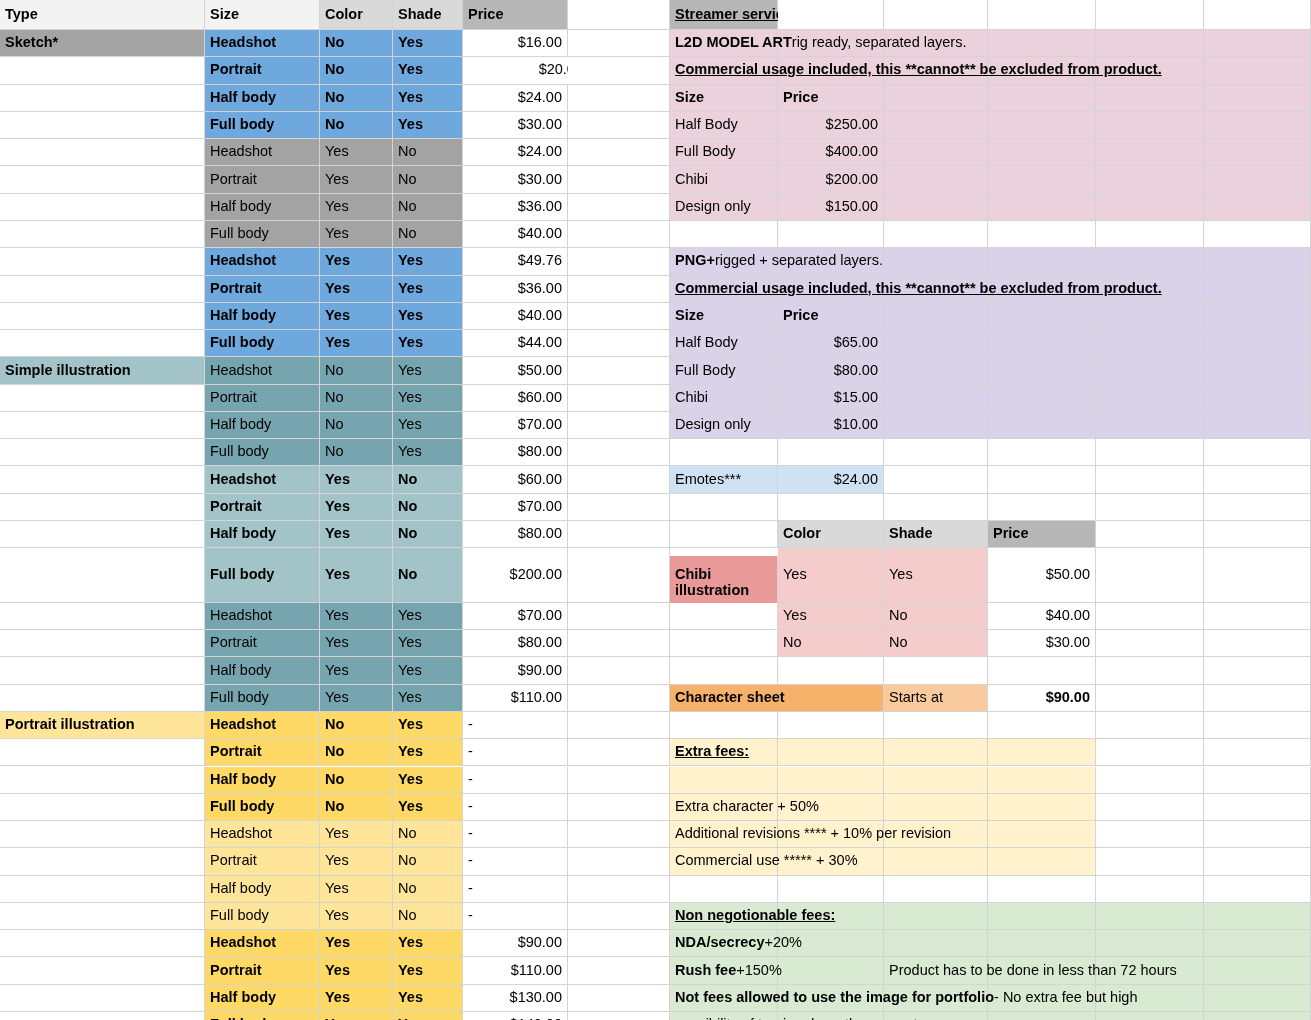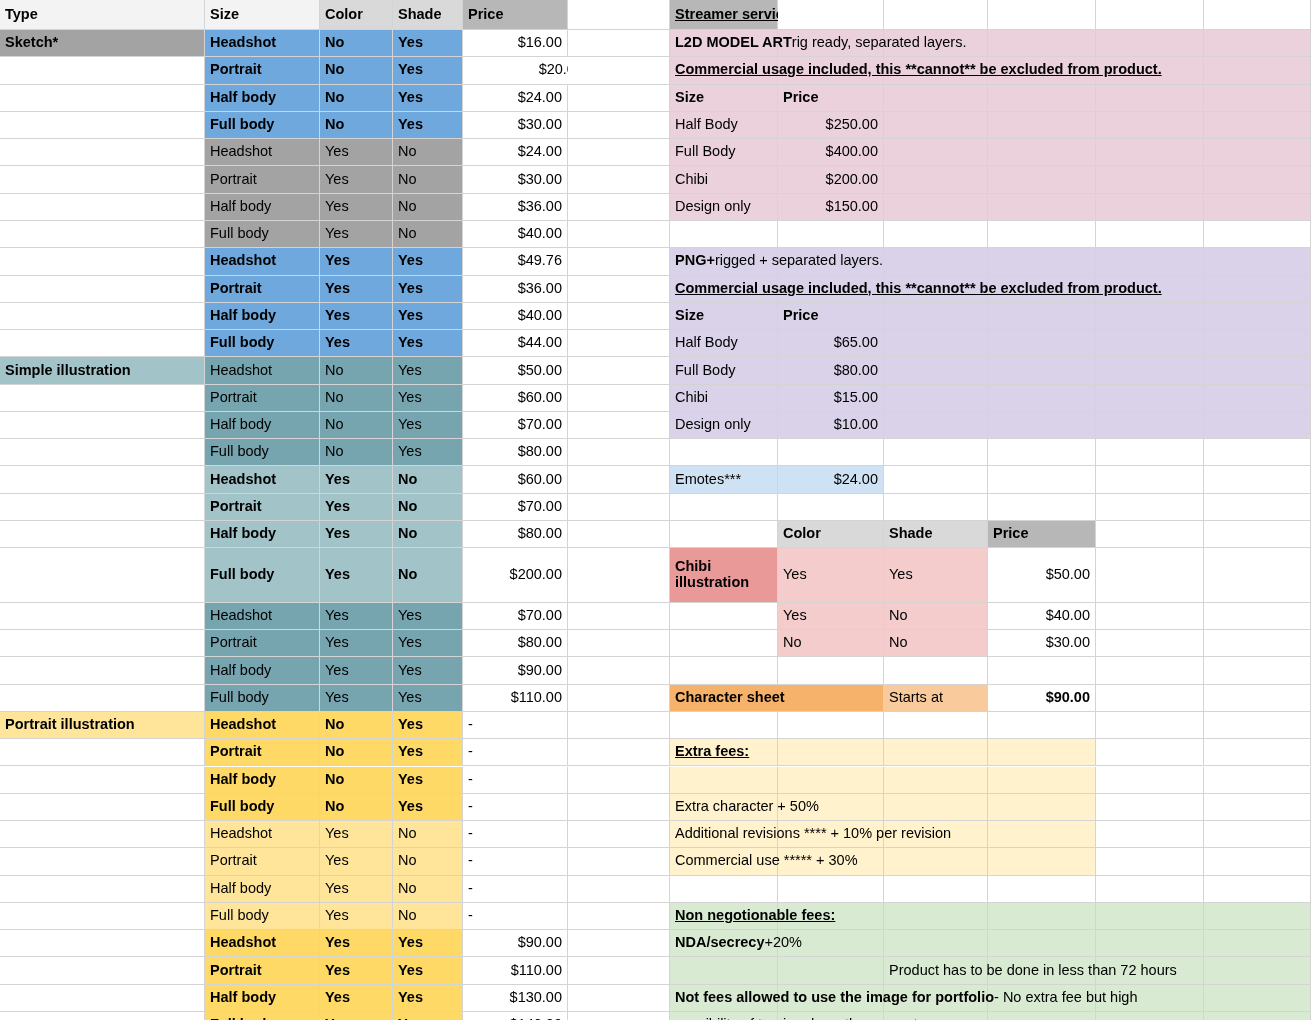--- a/index.html
+++ b/index.html
@@ -22,21 +22,21 @@
   .hd-d{background:#b7b7b7;}
   .blue-d{background:#6fa8dc;}
   .blue-l{background:#a3a3a3;}
   .blue-xl{background:#cfe2f3;}
   .teal-d{background:#76a5af;}
   .teal-l{background:#a2c4c9;}
   .yel-d{background:#ffd966;}
   .yel-l{background:#ffe599;}
   .pink{background:#ead1dc;}
   .purple{background:#d9d2e9;}
-  .red-d{background:#ea9999;}
+  .red-d{background:#ea9999;margin-top:8px;}
   .red-l{background:#f4cccc;}
   .org-d{background:#f6b26b;}
   .org-l{background:#f9cb9c;}
   .cream{background:#fff2cc;}
   .green{background:#d9ead3;}
   .white{background:#ffffff;}
 </style>
 </head>
 <body>
 
@@ -513,16 +513,17 @@
     <div class="cell green" style="left: 1096px; top: 984.74px; width: 108px; height: 27.28px;"></div>
     <div class="cell green" style="left: 1204px; top: 984.74px; width: 107px; height: 27.28px;"></div>
     <div class="cell green" style="left: 670px; top: 1012.02px; width: 108px; height: 27.28px;"></div>
     <div class="cell green" style="left: 778px; top: 1012.02px; width: 106px; height: 27.28px;"></div>
     <div class="cell green" style="left: 884px; top: 1012.02px; width: 104px; height: 27.28px;"></div>
     <div class="cell green" style="left: 988px; top: 1012.02px; width: 108px; height: 27.28px;"></div>
     <div class="cell green" style="left: 1096px; top: 1012.02px; width: 108px; height: 27.28px;"></div>
     <div class="cell green" style="left: 1204px; top: 1012.02px; width: 107px; height: 27.28px;"></div>
     <div class="cell b u ov" style="left: 670px; top: 902.9px; width: 214px; height: 27.28px;">Non negotionable fees:</div>
     <div class="cell ov" style="left: 670px; top: 930.18px; width: 214px; height: 27.28px;"><b>NDA/secrecy</b> +20%</div>
+    <div class="cell ov" style="left: 670px; top: 957.46px; width: 214px; height: 27.28px;"><b>Rush fee</b> +150%</div>
     <div class="cell ov" style="left: 884px; top: 957.46px; width: 427px; height: 27.28px;">Product has to be done in less than 72 hours</div>
     <div class="cell ov" style="left: 670px; top: 984.74px; width: 641px; height: 27.28px;"><b>Not fees allowed to use the image for portfolio</b> - No extra fee but high</div>
     <div class="cell ov" style="left: 670px; top: 1012.02px; width: 641px; height: 27.28px;">possibility of turning down the request.</div>
   </div>
 
 </body></html>

